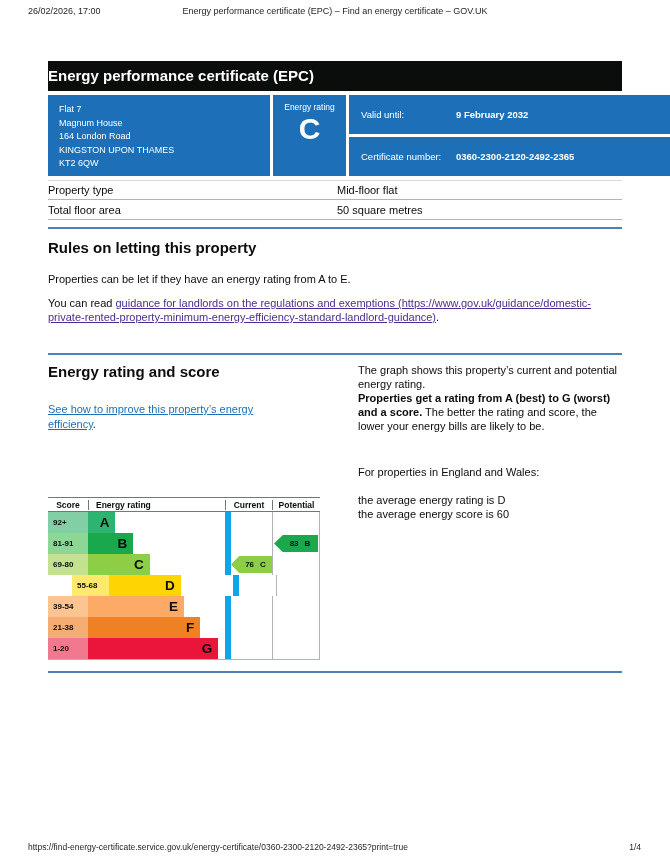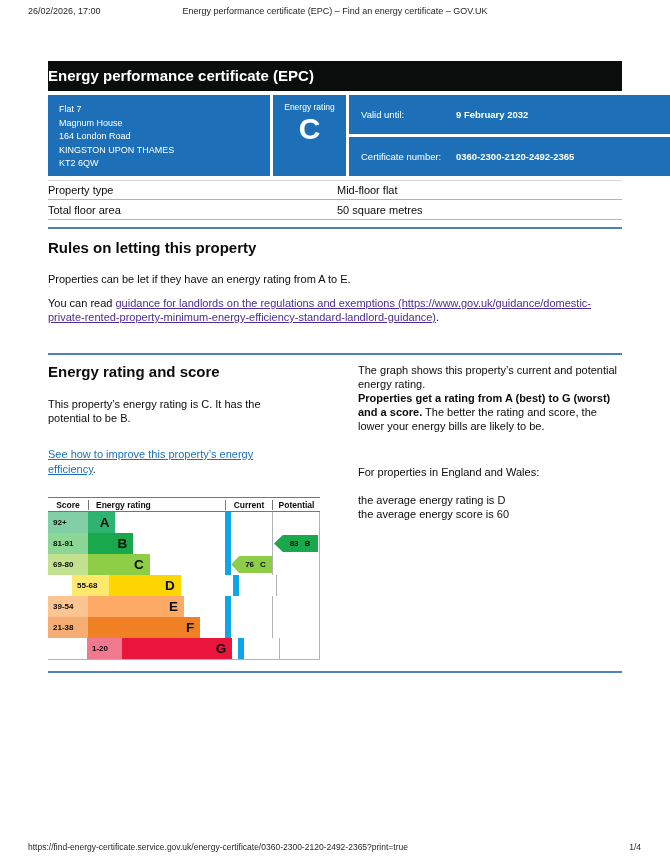--- a/index.html
+++ b/index.html
@@ -136,21 +136,20 @@
   <div class="rules-section">
     <h2 class="sec">Rules on letting this property</h2>
     <p class="body-text">Properties can be let if they have an energy rating from A to E.</p>
     <p class="body-text"><span>You can read </span><a class="purple-link">guidance for landlords on the regulations and exemptions (https://www.gov.uk/guidance/domestic-private-rented-property-minimum-energy-efficiency-standard-landlord-guidance)</a><span>.</span></p>
   </div>
 
   <div class="blue-rule" style="top:353px"></div>
 
   <div class="rating-left">
     <h2 class="sec">Energy rating and score</h2>
-    <p class="body-text">This property’s energy rating is C. It has the potential to be B.</p>
     <div class="improve-wrap"><a class="blue-link improve-link">See how to improve this property’s energy efficiency</a><span>.</span></div>
   </div>
 
   <div class="rating-right">
     <p>The graph shows this property’s current and potential energy rating.</p>
     <p class="p2"><span class="bold">Properties get a rating from A (best) to G (worst) and a score.</span><span> The better the rating and score, the lower your energy bills are likely to be.</span></p>
     <p class="p3">For properties in England and Wales:</p>
     <p class="p4">the average energy rating is D</p>
     <p>the average energy score is 60</p>
   </div>
@@ -227,21 +226,21 @@
           <div class="score-cell" style="background: rgb(245, 173, 115);">21-38</div>
           <div class="band-cell">
             <div class="band-bar" style="background: rgb(239, 128, 35); width: 82%;">
               <span>F</span>
             </div>
           </div>
           <div class="current-cell"></div>
           <div class="potential-cell"></div>
         </div>
         <div class="chart-row">
-          <div class="score-cell" style="background: rgb(240, 120, 143); margin-left: 39px;">1-20</div>
+          <div class="score-cell" style="background: rgb(240, 120, 143);">1-20</div>
           <div class="band-cell">
             <div class="band-bar" style="background: rgb(233, 21, 59); width: 95%;">
               <span>G</span>
             </div>
           </div>
           <div class="current-cell"></div>
           <div class="potential-cell"></div>
         </div>
       </div>
   </div>

